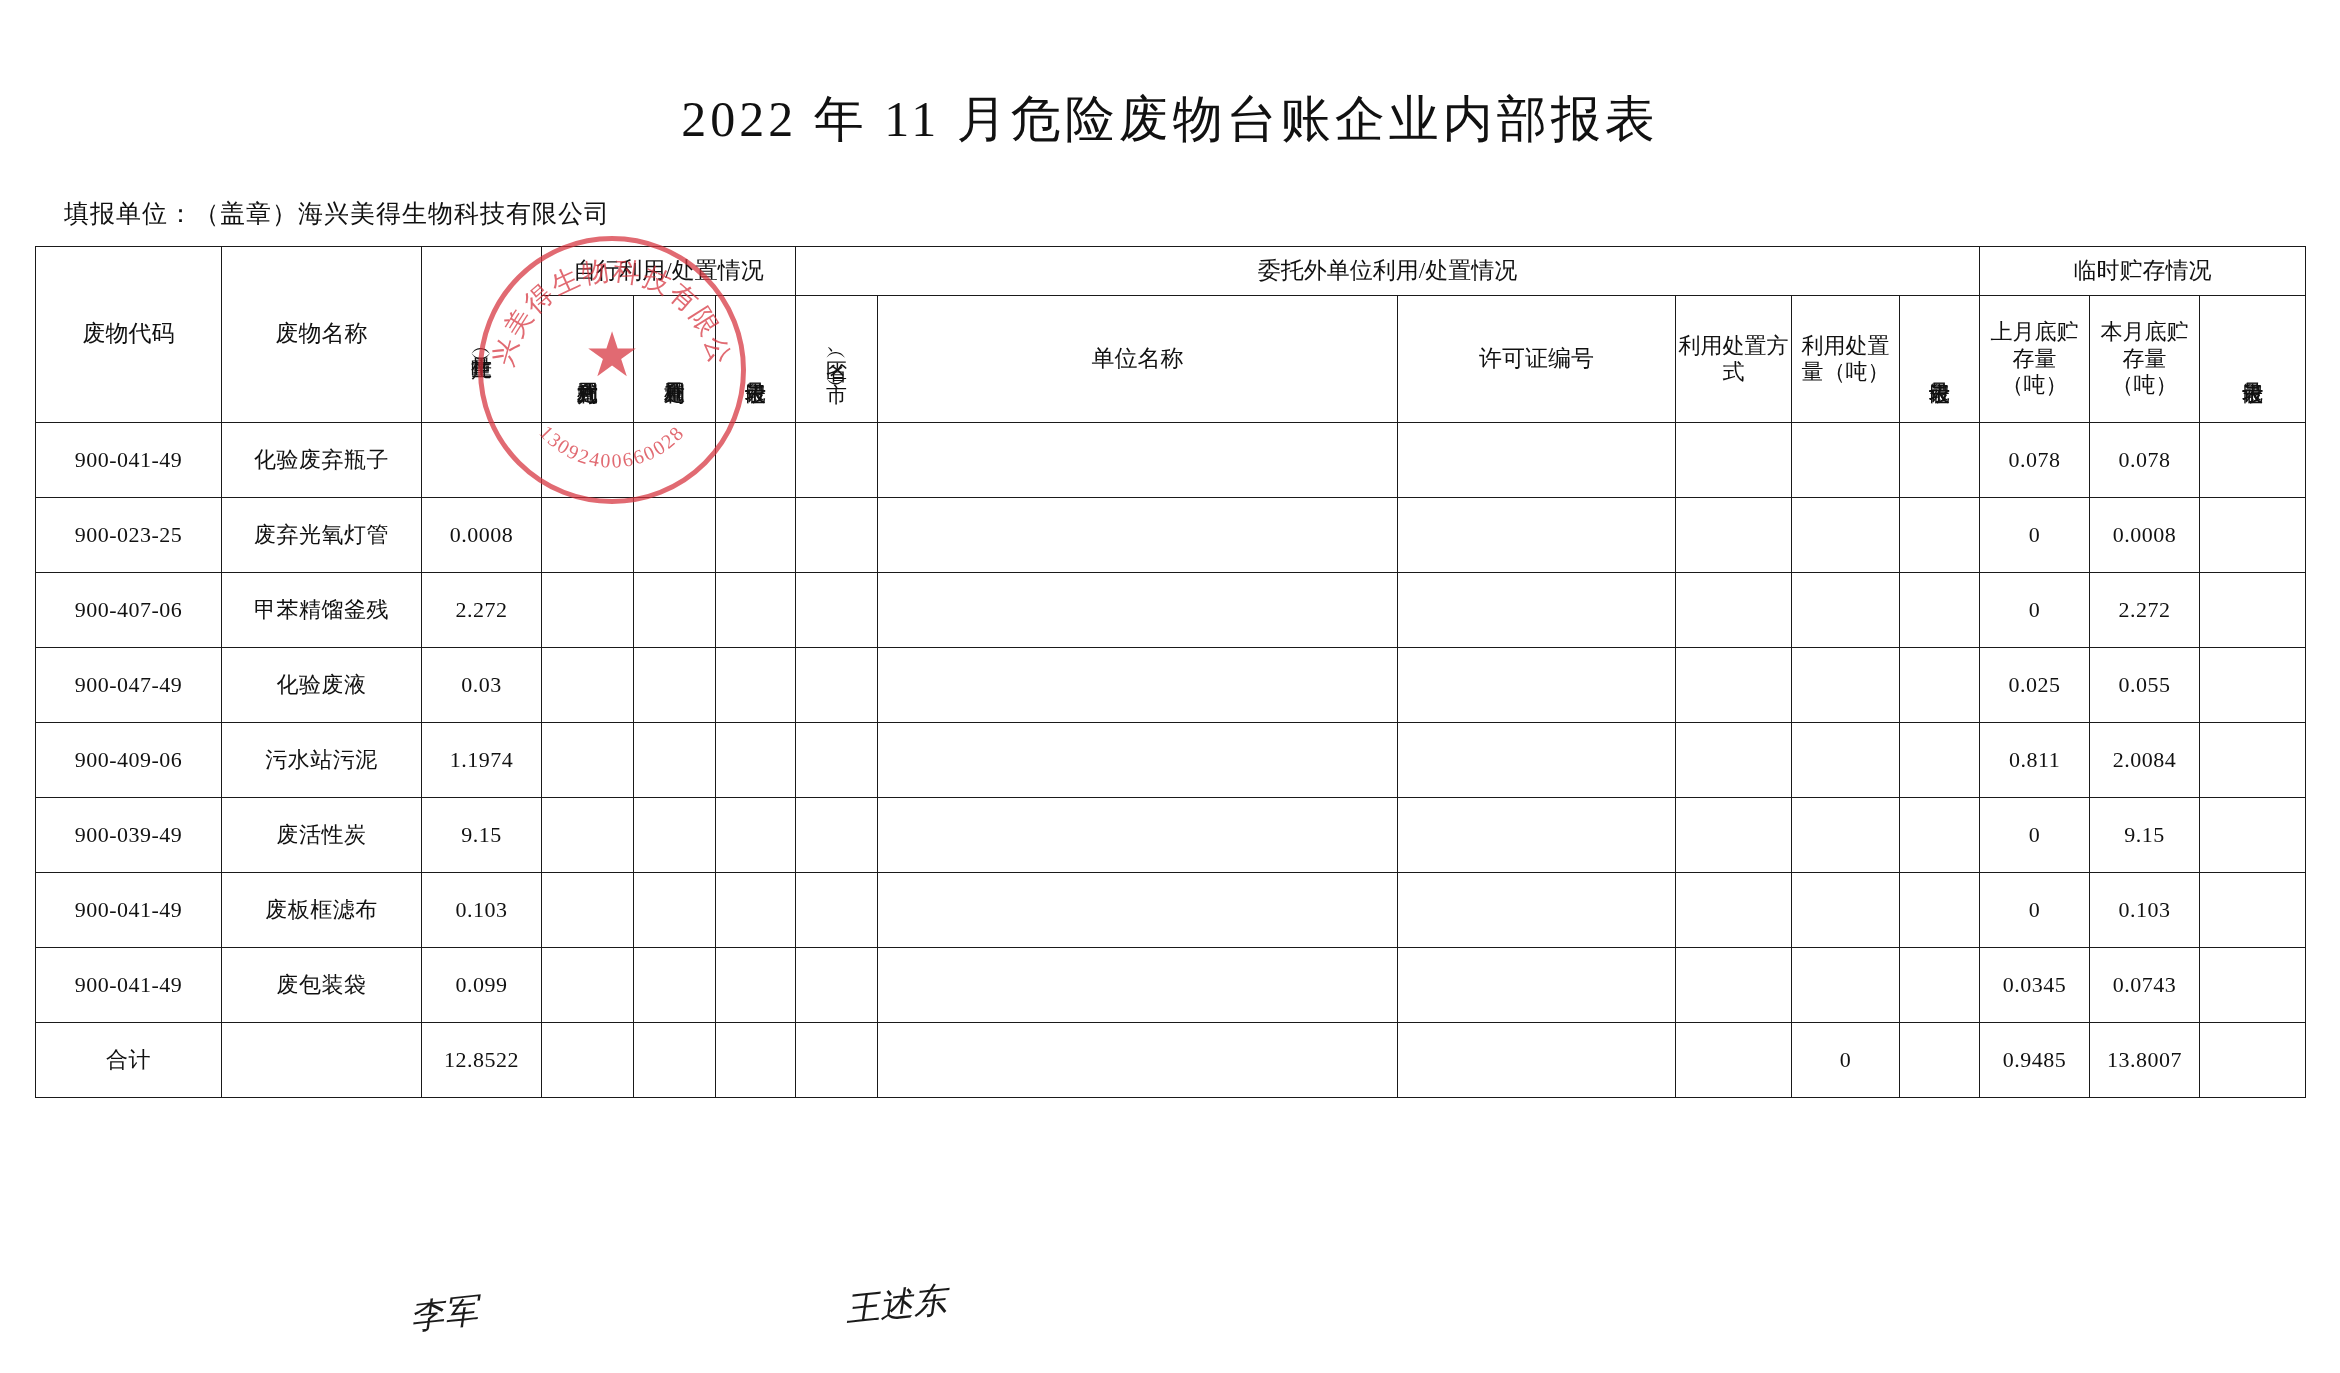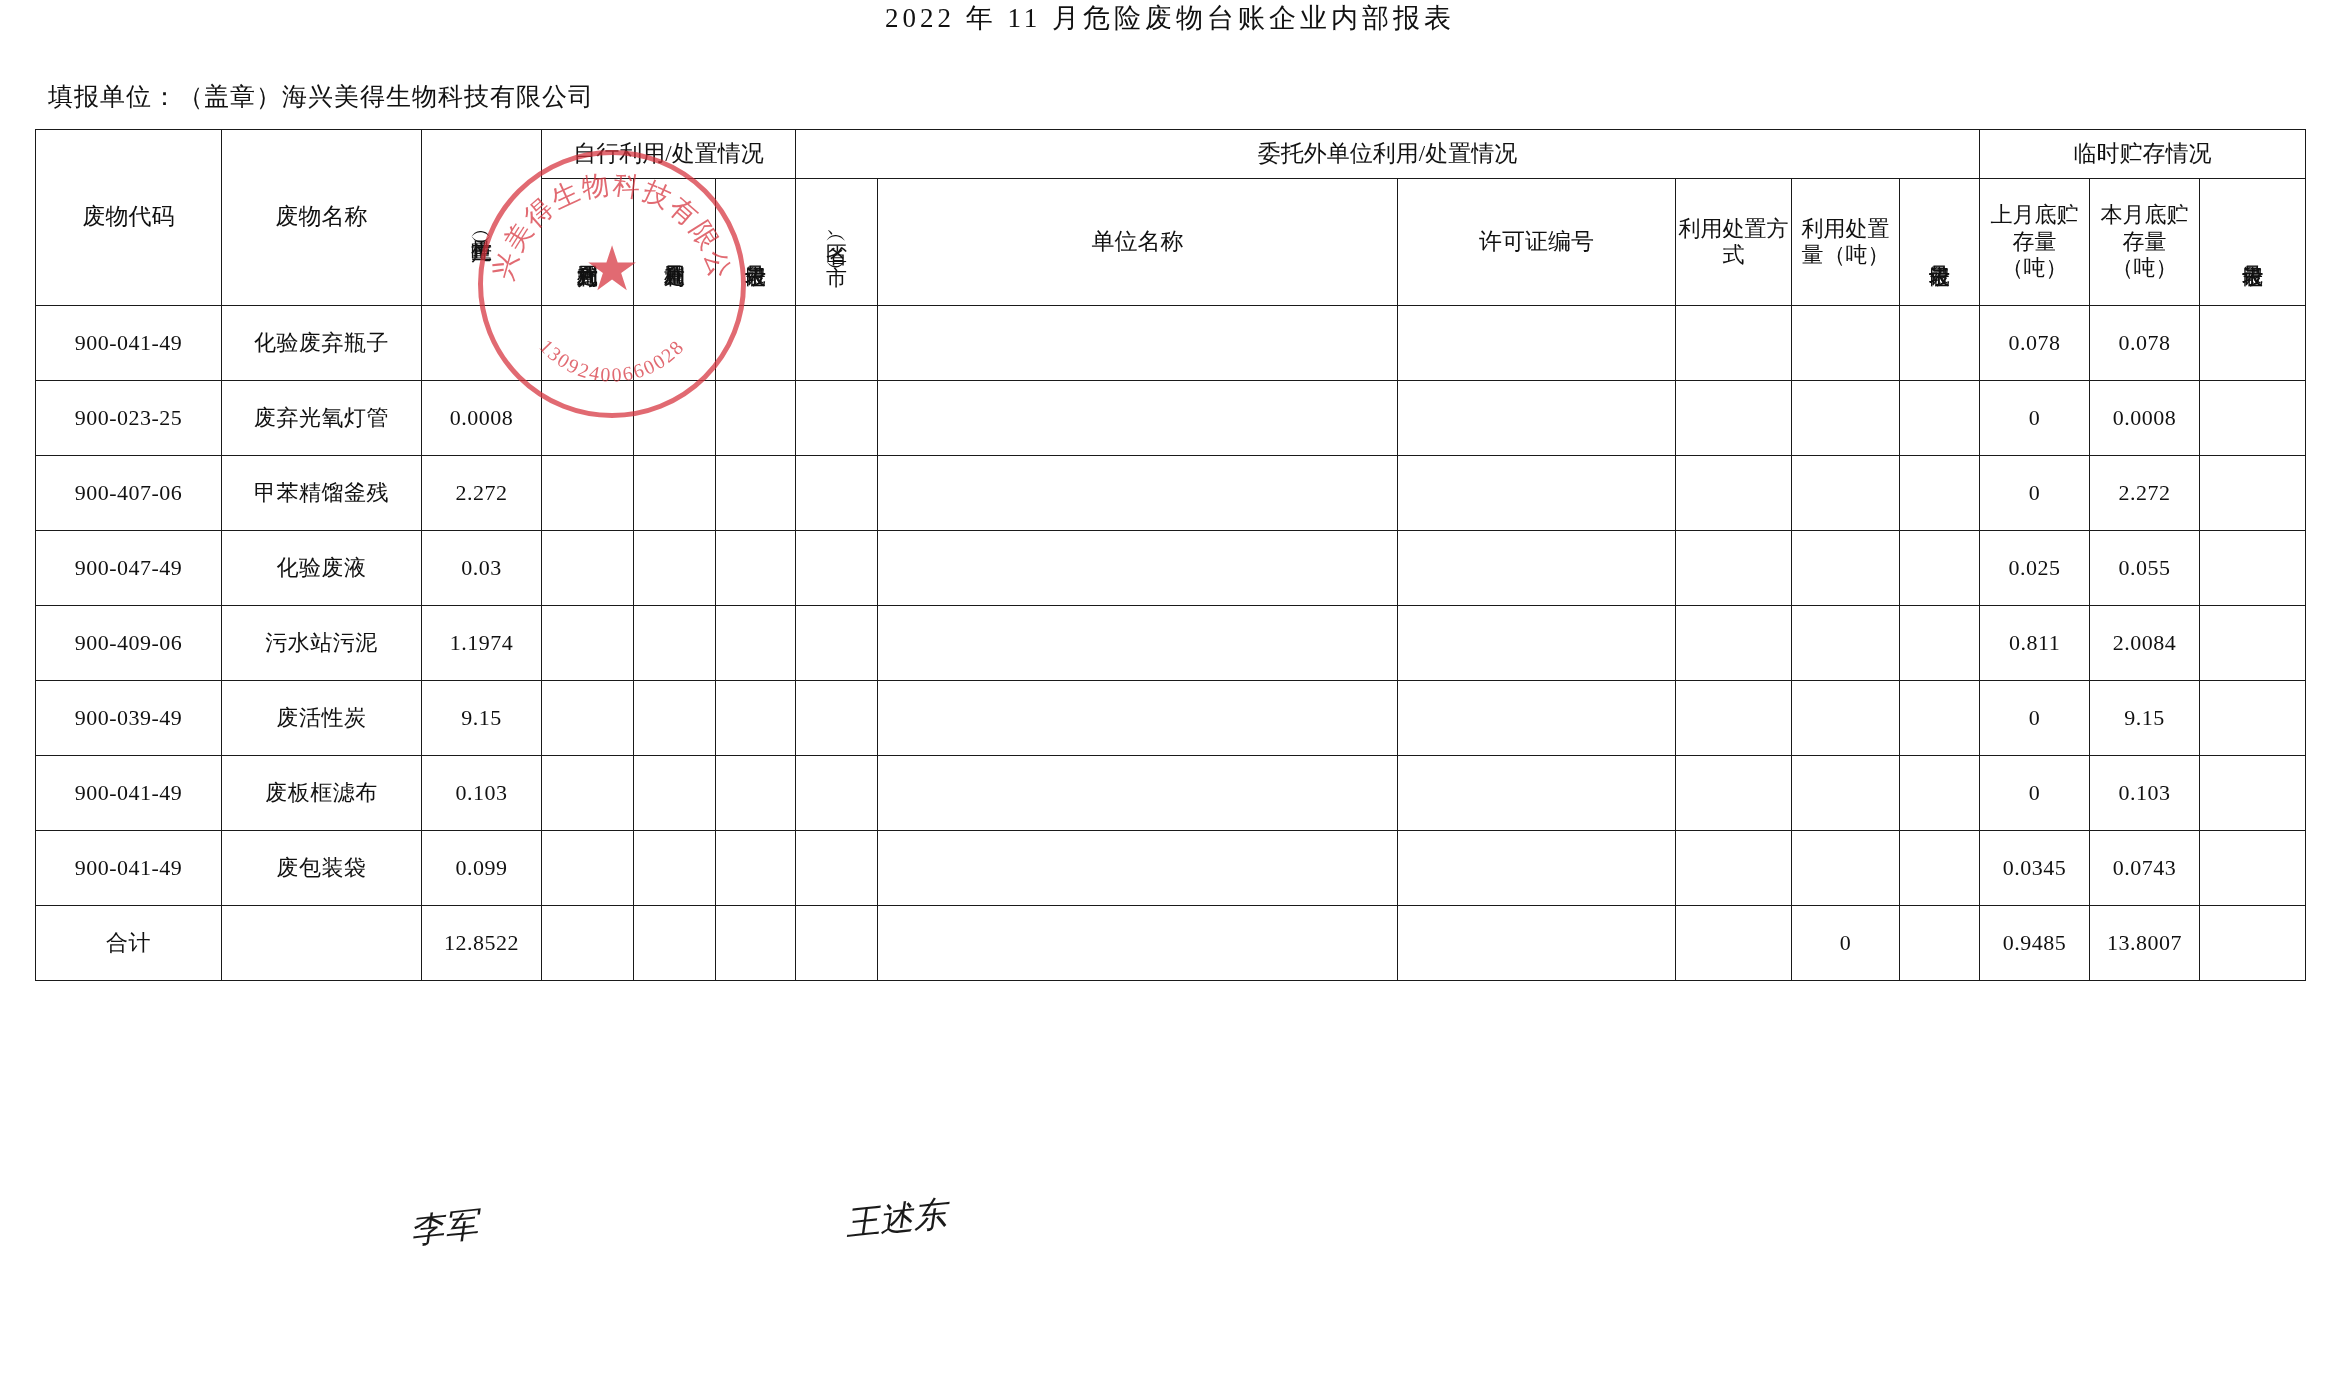--- a/index.html
+++ b/index.html
@@ -17,29 +17,30 @@
   }
   .page {
     position: relative;
     width: 2340px;
     height: 1373px;
     box-sizing: border-box;
     padding: 0;
   }
   .doc-title {
     text-align: center;
-    font-size: 27px;
+    font-size: 50px;
     letter-spacing: 4px;
     font-weight: 500;
+    margin-top: 86px;
     margin-bottom: 0;
     font-family: "Liberation Serif", "DejaVu Serif", serif;
   }
   .filer-line {
     margin-top: 44px;
-    margin-left: 48px;
+    margin-left: 64px;
     font-size: 25px;
     letter-spacing: 1px;
   }
   table.main {
     border-collapse: collapse;
     margin-left: 35px;
     margin-top: 16px;
     width: 2270px;
     table-layout: fixed;
   }

